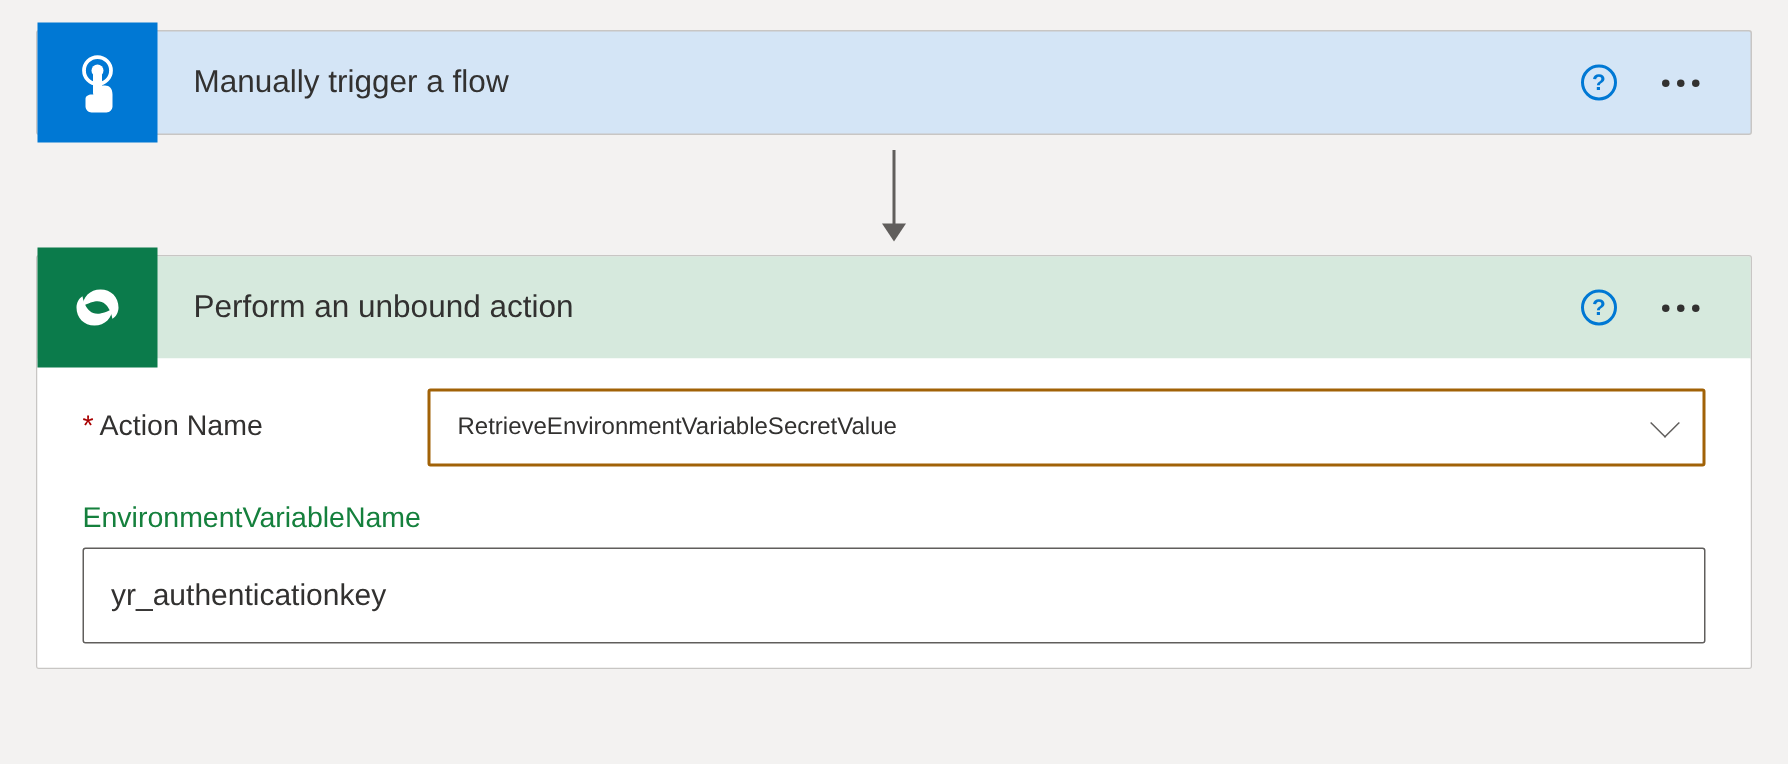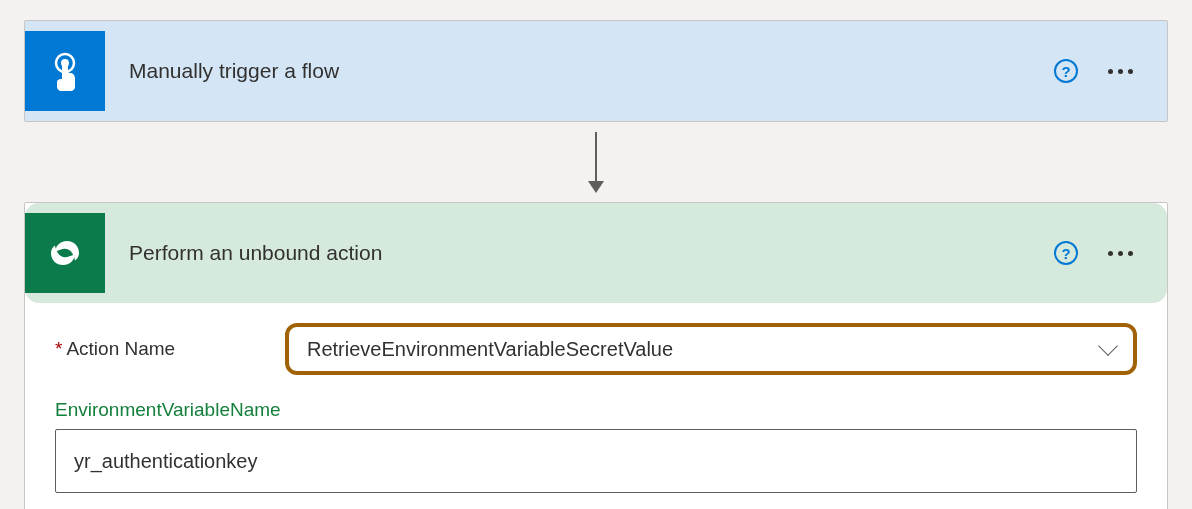--- a/index.html
+++ b/index.html
@@ -26,21 +26,21 @@
       border: 1px solid #c8c6c4;
       border-radius: 2px;
       background: #fff;
     }
     .trigger-card {
       background: #d4e5f6;
     }
     .card-header {
       display: flex;
       align-items: center;
-      height: 100px;
+      height: 68px;
       padding-right: 16px;
     }
     .icon-box {
       width: 80px;
       height: 80px;
       display: flex;
       align-items: center;
       justify-content: center;
       flex-shrink: 0;
     }
@@ -101,50 +101,49 @@
     .arrow-head {
       width: 0;
       height: 0;
       border-left: 8px solid transparent;
       border-right: 8px solid transparent;
       border-top: 12px solid #605e5c;
       margin-top: -1px;
     }
     .action-header {
       background: #d6e9dd;
-      border-radius: 14px;
     }
     .action-body {
       background: #fff;
-      padding: 20px 30px 30px 30px;
+      padding: 20px 30px 16px 30px;
     }
     .field-row {
       display: flex;
       align-items: center;
       margin-bottom: 24px;
     }
     .field-label {
       width: 230px;
       font-size: 19px;
       color: #323130;
     }
     .required-star {
       color: #a80000;
       margin-right: 4px;
     }
     .field-select {
       flex: 1;
-      border: 4px solid #a16207;
-      border-radius: 12px;
+      border: 2px solid #a16207;
+      border-radius: 2px;
       height: 52px;
       display: flex;
       align-items: center;
       justify-content: space-between;
       padding: 0 18px;
-      font-size: 20px;
+      font-size: 16px;
       color: #323130;
       cursor: pointer;
       background: #fff;
     }
     .chevron {
       width: 14px;
       height: 14px;
       border-right: 1px solid #605e5c;
       border-bottom: 1px solid #605e5c;
       transform: rotate(45deg);

